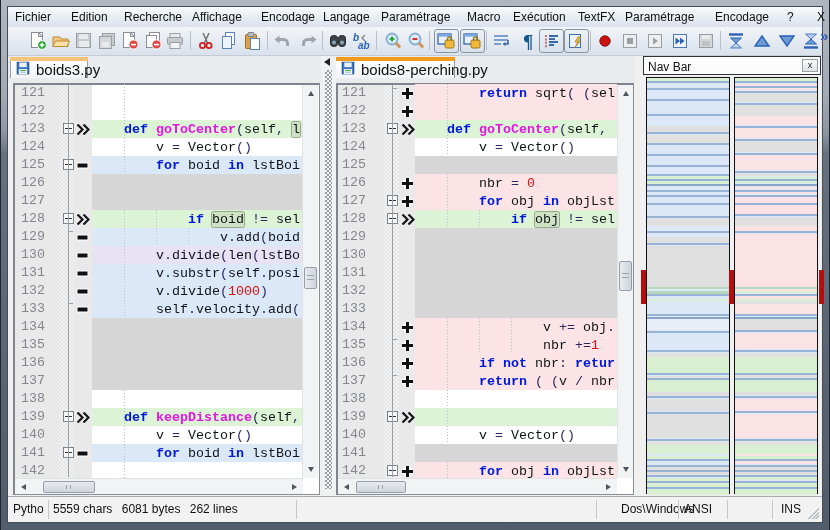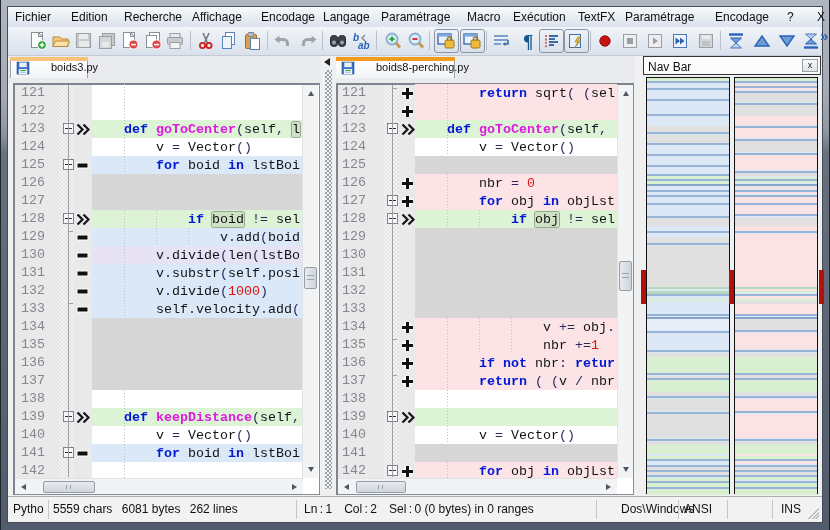--- a/index.html
+++ b/index.html
@@ -17,21 +17,21 @@
 
 #toolbar{left:8px;top:27px;width:814px;height:29px;background:linear-gradient(#f2f5f9,#e3e9f1 60%,#d9e1ec);border-bottom:1px solid #c3cad4}
 .tbi{position:absolute;top:4px;width:20px;height:20px;display:flex;align-items:center;justify-content:center}
 .tbsep{position:absolute;top:4px;width:1px;height:19px;background:#b9c0ca}
 .tbframe{position:absolute;top:2px;width:25px;height:24px;border:1px solid #8a94a2;border-radius:3px;background:linear-gradient(#eef2f7,#d8e0ea);display:flex;align-items:center;justify-content:center}
 .grip{position:absolute;left:11px;top:31px;width:3px;height:20px;background:repeating-linear-gradient(#aab0ba 0 2px,transparent 2px 4px)}
 
 .tabbar{top:56px;height:27px;background:#e9ebee}
 .tab{position:absolute;top:57px;height:21px;background:linear-gradient(#ffffff,#f2f4f6);border:1px solid #9aa1ab;border-top:none;border-bottom:none;font-size:12px;color:#111}
 .tabtop{position:absolute;left:-1px;top:0;right:-1px;height:4px}
-.tablabel{position:absolute;left:40px;top:4px;white-space:nowrap;font-size:11px}
+.tablabel{position:absolute;left:25px;top:4px;white-space:nowrap;font-size:15px}
 .floppy{position:absolute;left:5px;top:4px;transform:scale(0.93)}
 
 .pane{top:83px;height:412px;background:#fff;border:1px solid #888e98;border-top:2px solid #7f858f;border-left:2px solid #7f858f}
 .lncol{position:absolute;top:0;bottom:0;background:#e9e9e9}
 .foldcol{position:absolute;top:0;bottom:0;background:
  repeating-conic-gradient(#f3f3f3 0% 25%, #e5e5e5 0% 50%) 0 0/4px 4px}
 .diffcol{position:absolute;top:0;bottom:0;background:#e9e9e9}
 .row{position:absolute;height:18px}
 .ln{position:absolute;width:44px;text-align:right;color:#868691;font-size:13.3333px}
 .sym{position:absolute;width:17px;height:18px;display:flex;align-items:center;justify-content:center}
@@ -834,21 +834,20 @@
 <div style="position:absolute;left:0;right:0;top:404.8px;height:3.9px;background:#d9efd2"></div>
 <div style="position:absolute;left:0;right:0;top:408.9px;height:2.0px;background:#97b3d6"></div>
 <div style="position:absolute;left:0;right:0;top:411.0px;height:6.0px;background:#d9efd2"></div>
 </div>
 <div class="redmark" style="left:641px"></div>
 <div class="redmark" style="left:729px"></div>
 <div class="redmark" style="left:819px"></div>
 <div class="abs" id="status">
 <span class="seg" style="left:5px">Pytho</span>
 <span class="seg" style="left:45px">5559 chars  6081 bytes  262 lines</span>
-<span class="seg" style="left:296px">Ln : 1  Col : 2  Sel : 0 (0 bytes) in 0 ranges</span>
 <span class="seg" style="left:613px">Dos\Windows</span>
 <span class="seg" style="left:676px">ANSI</span>
 <span class="seg" style="left:773px">INS</span>
 <div class="ssep" style="left:40px"></div>
 <div class="ssep" style="left:288px"></div>
 <div class="ssep" style="left:588px"></div>
 <div class="ssep" style="left:670px"></div>
 <div class="ssep" style="left:719px"></div>
 <div class="ssep" style="left:764px"></div>
 <div class="sgrip"></div>

